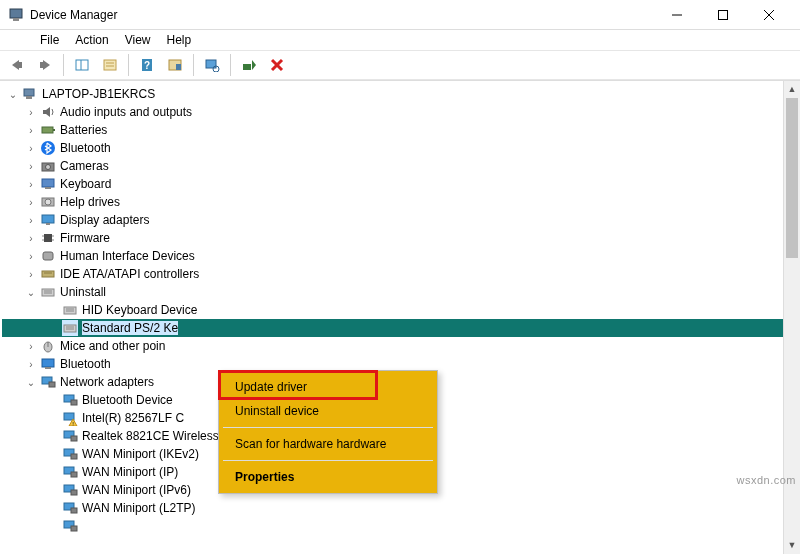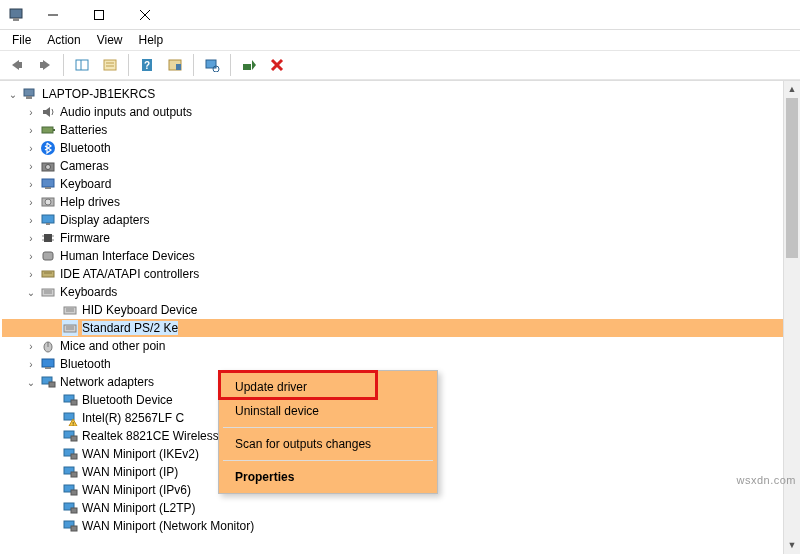--- a/index.html
+++ b/index.html
@@ -2,58 +2,59 @@
 <html><head>
 <meta charset="utf-8">
 <style>
 * { box-sizing: border-box; margin: 0; padding: 0; font-family: "Segoe UI", Tahoma, sans-serif; }
 body { background: #fff; width: 800px; height: 554px; overflow: hidden; position: relative; font-size: 12px; color: #000; }
 .titlebar { height: 30px; display: flex; align-items: center; padding: 0 8px; border-bottom: 1px solid #ddd; }
 .titlebar .app-icon { width: 16px; height: 16px; margin-right: 6px; display:inline-flex;align-items:center;justify-content:center;}
 .titlebar .title { flex: 1; font-size: 12px; }
 .titlebar .win-btns { display: flex; }
 .titlebar .win-btn { width: 46px; height: 30px; display: flex; align-items:center; justify-content:center; font-family: Arial; font-size: 12px; }
-.menubar { height: 20px; display: flex; align-items: center; padding: 0 4px; }
+.menubar { height: 20px; display: flex; align-items: center; padding: 0 4px; margin-left: 28px; }
 .menubar .menu { padding: 2px 8px; font-size:12px; }
 .toolbar { height: 30px; display: flex; align-items: center; padding: 0 4px; border-top:1px solid #e6e6e6; border-bottom:1px solid #e6e6e6; gap:2px;}
 .toolbar .tbtn { width: 26px; height: 24px; display:flex; align-items:center; justify-content:center; border:1px solid transparent; }
 .toolbar .sep { width:1px;height:22px;background:#d0d0d0;margin:0 3px;}
 .tree-wrap { position:absolute; top:80px; left:0; right:0; bottom:0; overflow:hidden; border-top:1px solid #ddd;}
 .tree { padding: 4px 0 4px 2px; position:relative;}
 .node { display:flex; align-items:center; height:18px; padding-left:4px; white-space:nowrap;}
 .node .twisty { width:14px; text-align:center; color:#666; font-size:10px; display:inline-block;}
 .node .ic { width:16px; height:16px; margin:0 4px 0 2px; display:inline-flex; align-items:center; justify-content:center; font-size:12px;}
 .node .lbl { font-size:12px; }
 .node.depth0 { padding-left: 4px; }
 .node.depth1 { padding-left: 22px; }
 .node.depth2 { padding-left: 44px; }
 .node.selected .lbl, .node.selected .ic { background:#cde8ff; }
-.node.selected { background:#fdba74; }
+.node.selected { background:#0f766e; }
 .scrollbar { position:absolute; right:0; top:0; bottom:0; width:17px; background:#f0f0f0; border-left:1px solid #ddd;}
 .scrollbar .thumb { position:absolute; top:0; left:2px; right:2px; height:160px; background:#c2c2c2; }
 .scrollbar .arrow { position:absolute; left:0; right:0; height:17px; text-align:center; line-height:17px; font-size:9px; color:#555;}
 .scrollbar .arrow.up{top:0;} .scrollbar .arrow.down{bottom:0;}
-.ctx { position:absolute; left:218px; top:370px; width:220px; background:#fdba74; border:1px solid #bdbdbd; box-shadow:3px 3px 6px rgba(0,0,0,0.2); padding:4px 2px; z-index:10;}
+.ctx { position:absolute; left:218px; top:370px; width:220px; background:#eab308; border:1px solid #bdbdbd; box-shadow:3px 3px 6px rgba(0,0,0,0.2); padding:4px 2px; z-index:10;}
 .ctx .mi { height:24px; display:flex; align-items:center; padding:0 14px; font-size:12px;}
 .ctx .msep { height:1px; background:#dcdcdc; margin:4px 2px;}
 .ctx .mi.bold{font-weight:bold;text-align:center;}
 .highlight { position:absolute; border:3px solid #e01515; pointer-events:none; z-index:20;}
 .watermark { position:absolute; right:4px; bottom:68px; font-size:11px; color:#9a9a9a; letter-spacing:0.5px;}
 svg{display:block;}
 </style>
 </head>
 <body>
 
 <div class="titlebar">
   <span class="app-icon">
     <svg width="16" height="16">
         <rect x="2" y="2" width="12" height="9" fill="#5b7a99" stroke="#2d3e50"></rect>
         <rect x="5" y="11" width="6" height="3" fill="#8a8a8a"></rect>
       </svg>
   </span>
+  <span class="title">Device Manager</span>
   <div class="win-btns">
     <div class="win-btn">
       <svg width="10" height="10">
           <line x1="0" y1="5" x2="10" y2="5" stroke="#000"></line>
         </svg>
     </div>
     <div class="win-btn">
       <svg width="10" height="10">
           <rect x="0.5" y="0.5" width="9" height="9" fill="none" stroke="#000"></rect>
         </svg>
@@ -252,21 +253,21 @@
       </div>
       <div class="node depth1">
         <span class="twisty">⌄</span>
         <span class="ic">
           <svg width="16" height="16">
             <rect x="2" y="5" width="12" height="7" fill="#d0d0d0" stroke="#888"></rect>
             <line x1="4" y1="7" x2="12" y2="7" stroke="#888"></line>
             <line x1="4" y1="9" x2="12" y2="9" stroke="#888"></line>
           </svg>
         </span>
-        <span class="lbl">Keyboards</span>
+        <span class="lbl">Uninstall</span>
       </div>
       <div class="node depth2">
         <span class="twisty"></span>
         <span class="ic">
           <svg width="16" height="16">
             <rect x="2" y="5" width="12" height="7" fill="#d0d0d0" stroke="#888"></rect>
             <line x1="4" y1="7" x2="12" y2="7" stroke="#888"></line>
             <line x1="4" y1="9" x2="12" y2="9" stroke="#888"></line>
           </svg>
         </span>
@@ -385,34 +386,33 @@
         <span class="lbl">WAN Miniport (L2TP)</span>
       </div>
       <div class="node depth2">
         <span class="twisty"></span>
         <span class="ic">
           <svg width="16" height="16">
             <rect x="2" y="3" width="10" height="7" fill="#4a9ad8" stroke="#2a6a9a"></rect>
             <rect x="9" y="8" width="6" height="5" fill="#808080" stroke="#555"></rect>
           </svg>
         </span>
-        <span class="lbl">WAN Miniport (Network Monitor)</span>
       </div>
     </div>
   <div class="scrollbar">
     <div class="arrow up">▲</div>
     <div class="thumb" style="top:17px;"></div>
     <div class="arrow down">▼</div>
   </div>
 </div>
 
 <div class="ctx">
   <div class="mi">Update driver</div>
   <div class="mi">Uninstall device</div>
   <div class="msep"></div>
-  <div class="mi">Scan for outputs changes</div>
+  <div class="mi">Scan for hardware hardware</div>
   <div class="msep"></div>
   <div class="mi bold">Properties</div>
 </div>
 
 <div class="highlight" style="left:218px;top:370px;width:160px;height:30px;"></div>
 
 <div class="watermark">wsxdn.com</div>
 
 </body></html>

